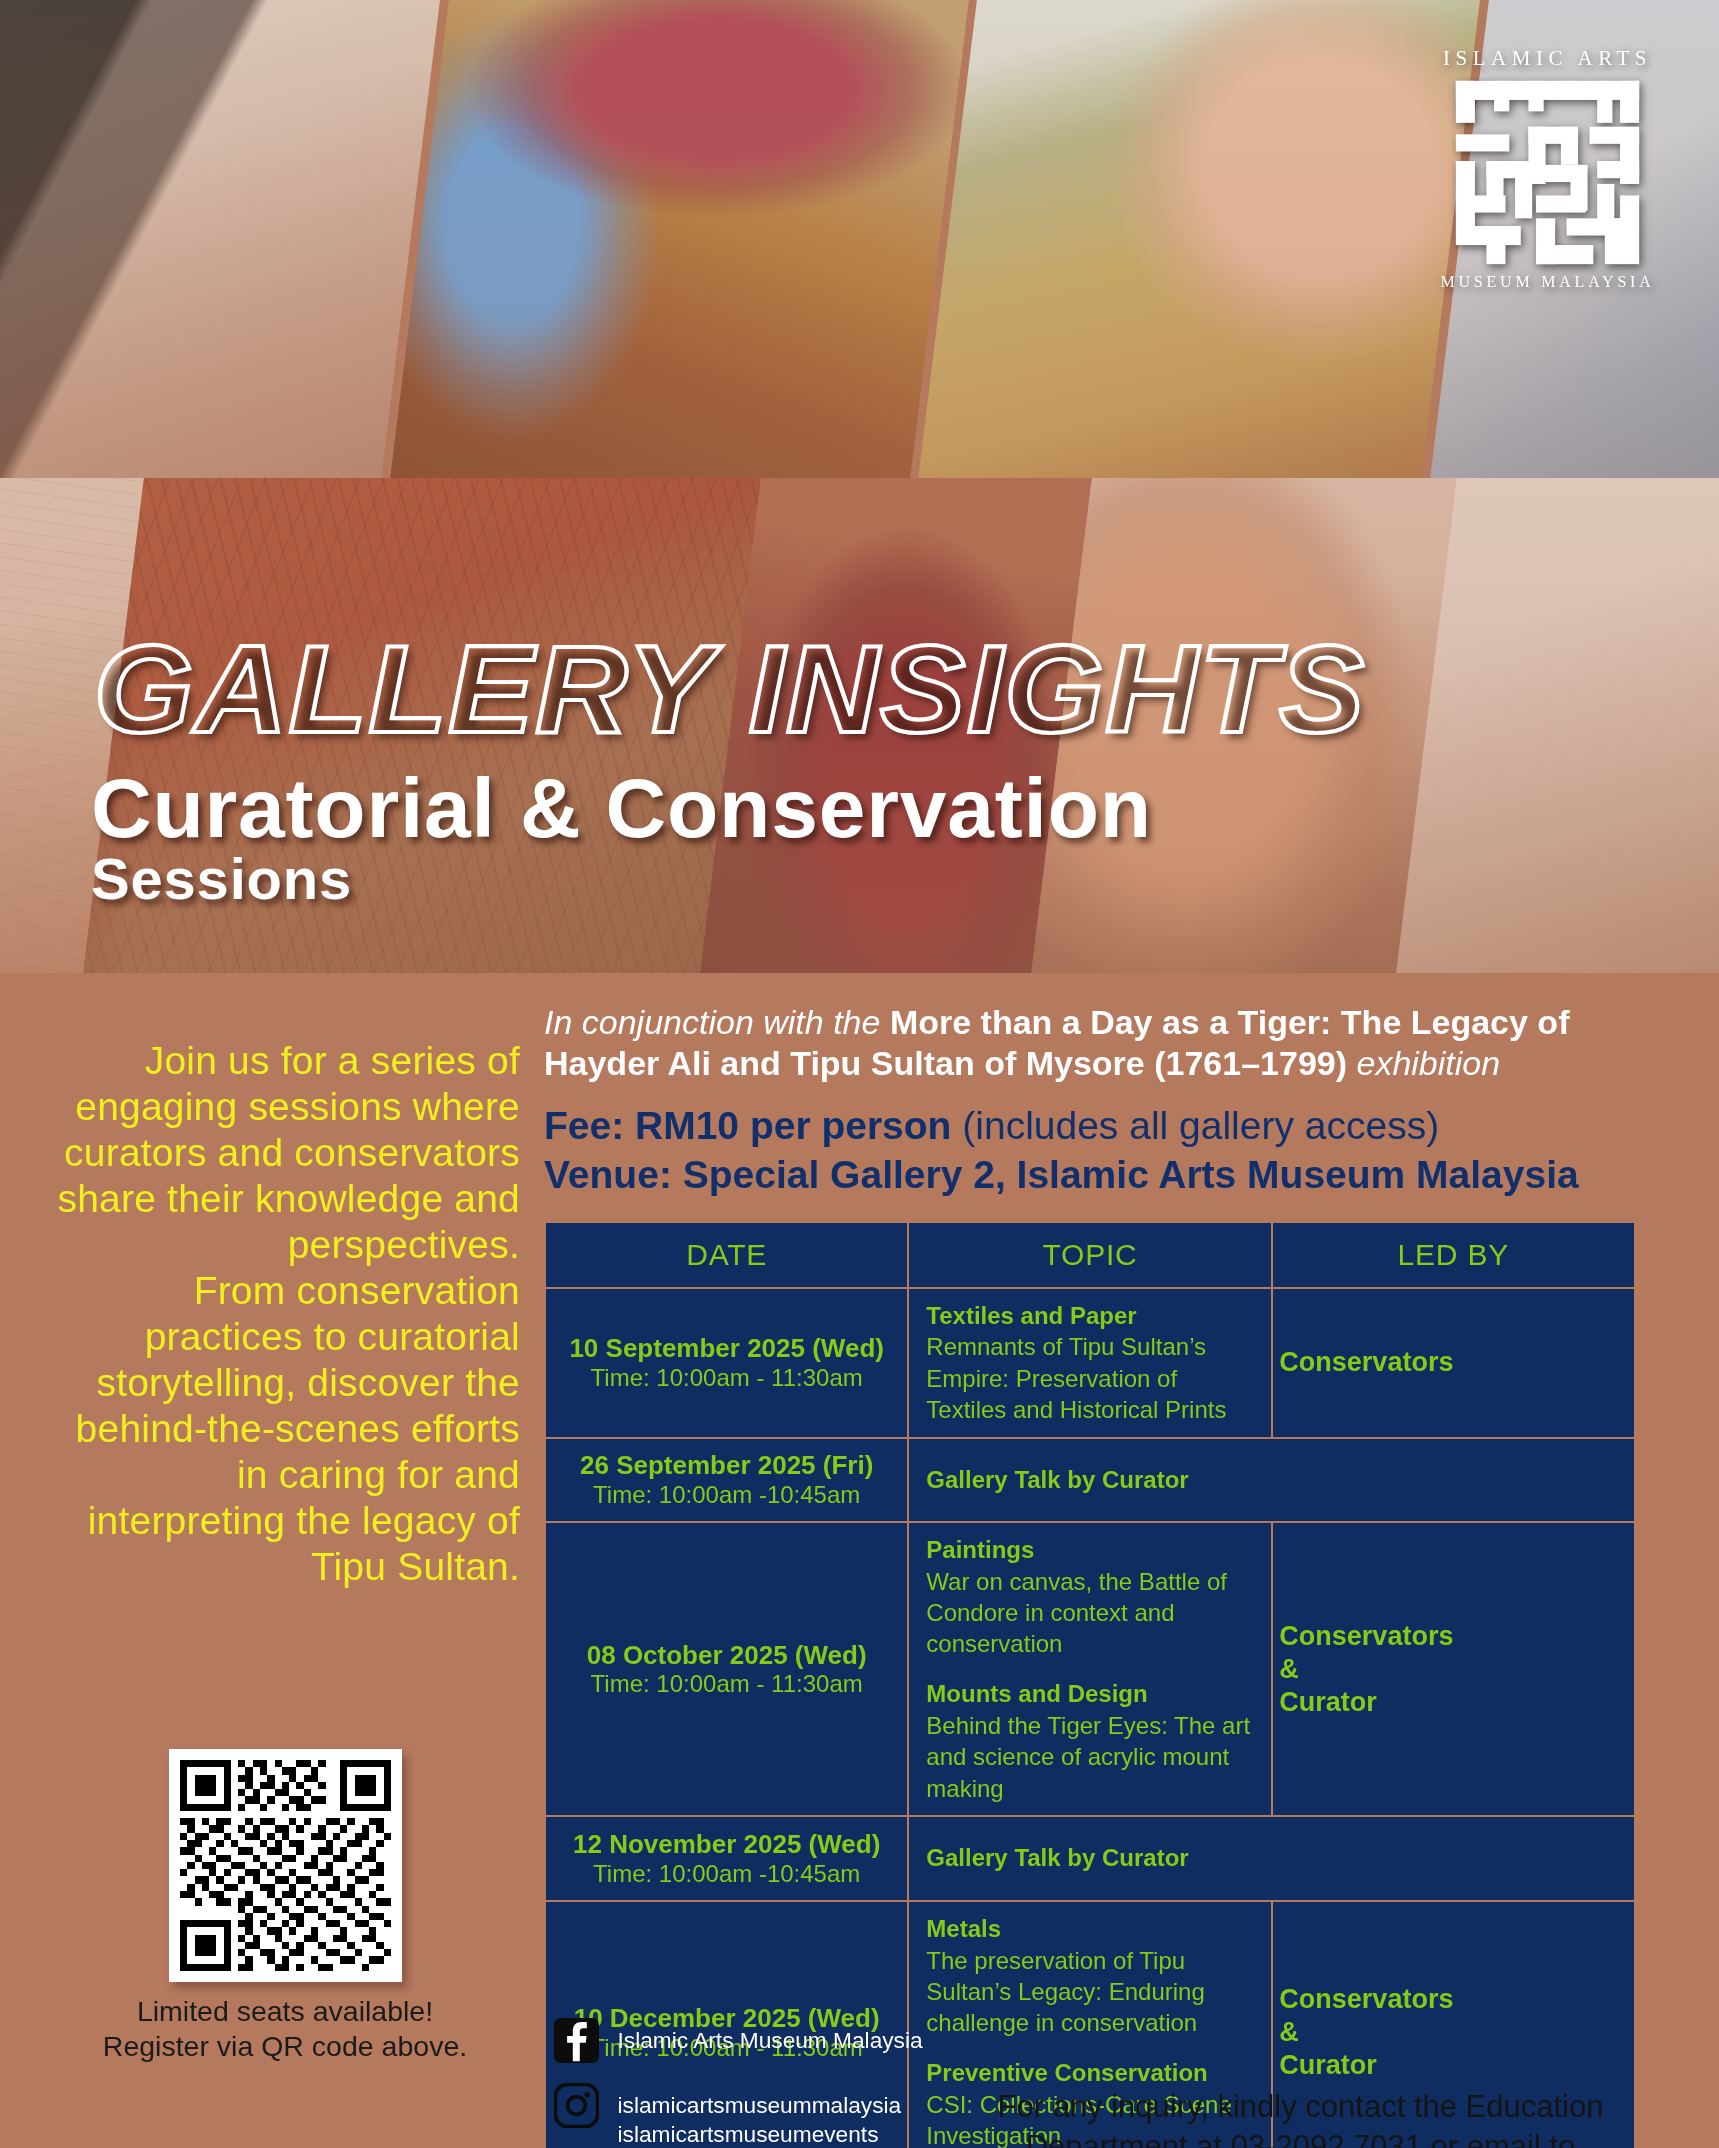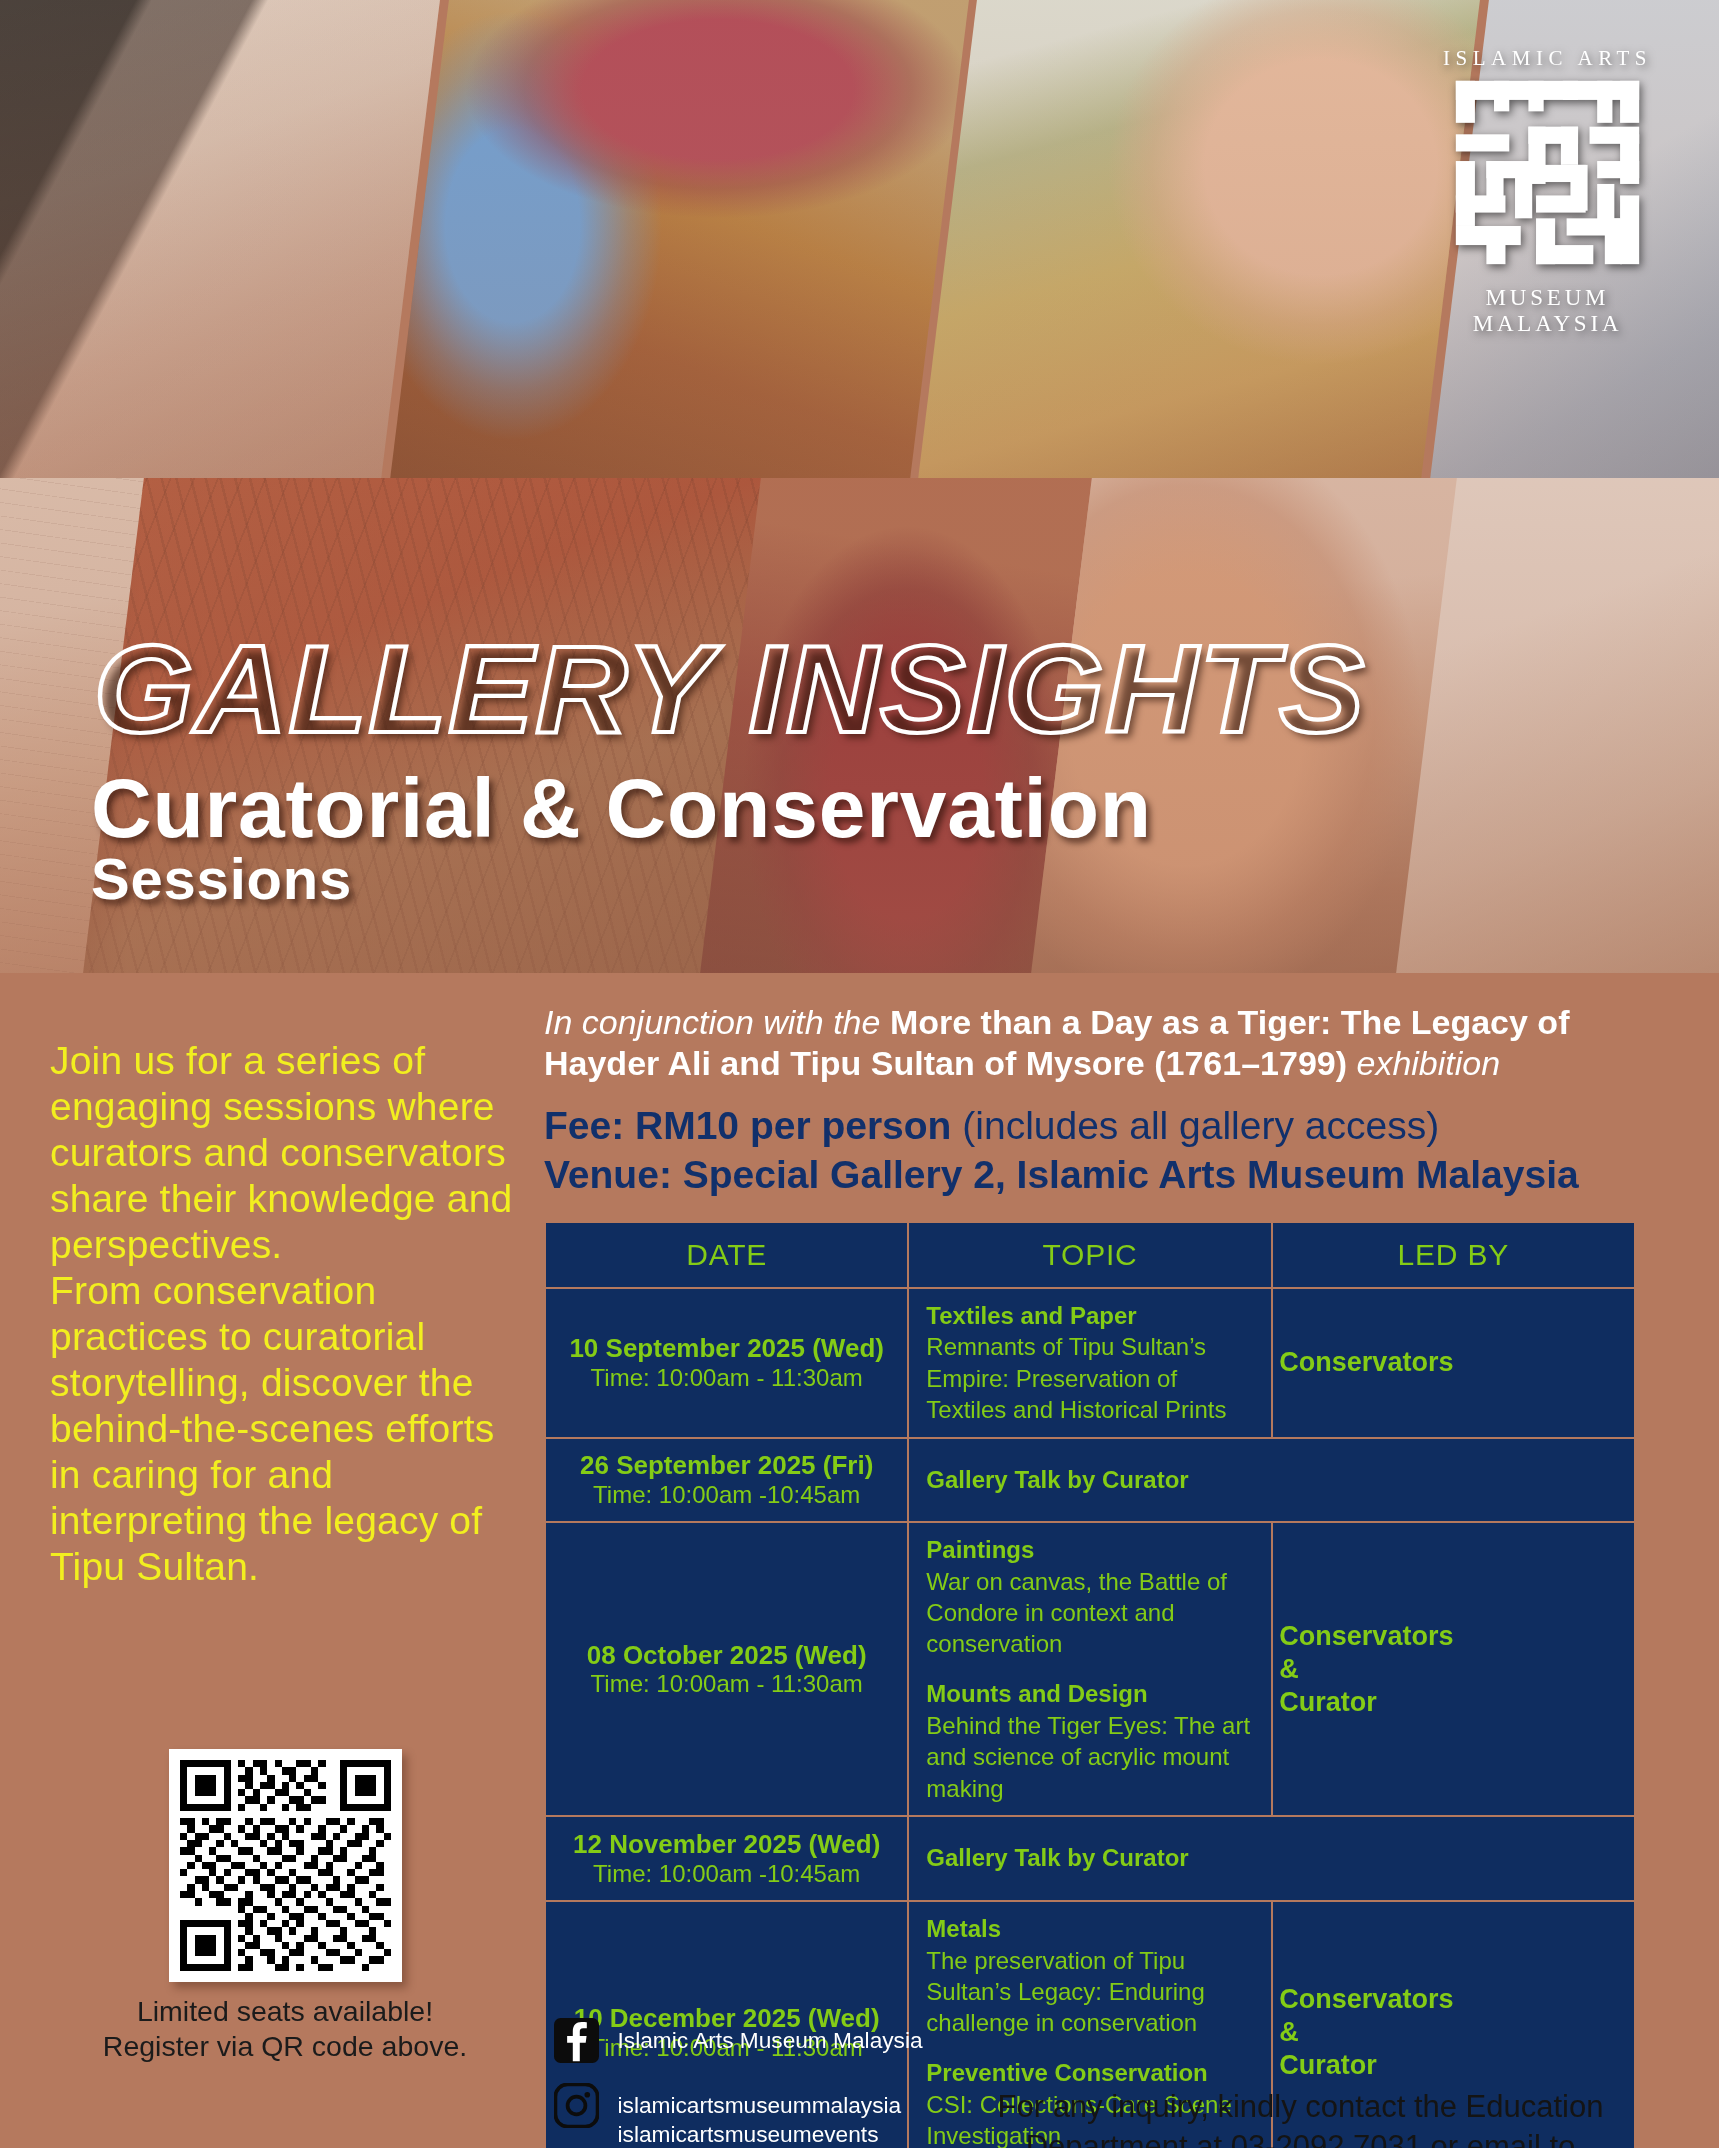--- a/index.html
+++ b/index.html
@@ -96,29 +96,29 @@
     font-size:58px; font-weight:700; color:#ffffff; letter-spacing:0.8px;
     padding-left:91px; line-height:1.0; margin-top:-5px;
     text-shadow:4.2px 5px 6.7px rgba(40,14,6,.6);
   }
 
   
   .logo { position:absolute; right:50px; top:46px; width:243px; z-index:12; text-align:center;
           filter:drop-shadow(2.5px 3.4px 4.2px rgba(0,0,0,.55)); }
   .logo-top, .logo-bot { color:#fff; font-size:21px; letter-spacing:5.5px; font-family:"Liberation Serif", serif; }
   .logo-top { margin-bottom:5.9px; }
-  .logo-bot { margin-top:17px; font-size:23px; letter-spacing:3.8px; }
+  .logo-bot { margin-top:5px; font-size:16px; letter-spacing:3.8px; }
   .logo-mark { width:191px; height:191px; margin:0 auto; }
 
   
   .main { position:absolute; left:0; top:973px; width:1719px; height:1175px; background:#b5795e; }
 
   .blurb {
     position:absolute; left:50px; top:65px; width:470px;
-    color:#f2ef1f; font-size:39px; line-height:1.18; text-align:left;
+    color:#f2ef1f; font-size:39px; line-height:1.18; text-align:right;
     font-family:"Liberation Sans Narrow","Liberation Sans",sans-serif;
     letter-spacing:0.2px;
   }
 
   .qr-block { position:absolute; left:88px; top:776px; width:394px; text-align:center; }
   .qr-card { width:233px; height:233px; background:#fff; padding:11px; margin:0 auto;
              box-shadow:5px 5.9px 8.4px rgba(60,25,12,.35); }
   .qr-card svg { display:block; width:100%; height:100%; }
   .qr-note { margin-top:11.7px; color:#1b1b1b; font-size:28.5px; line-height:1.24;
              font-family:"Liberation Sans Narrow","Liberation Sans",sans-serif; }

